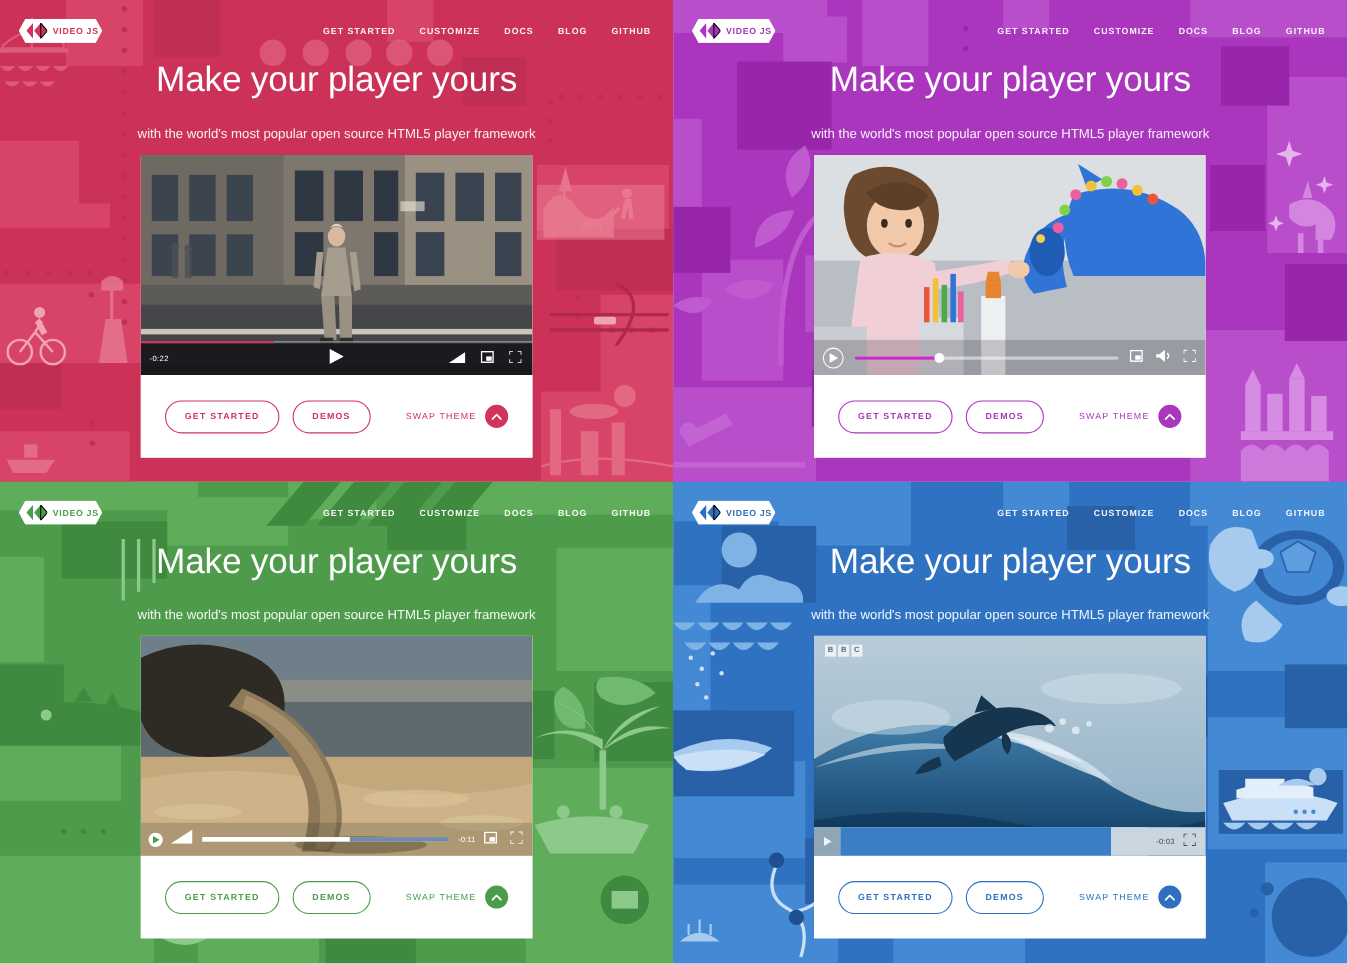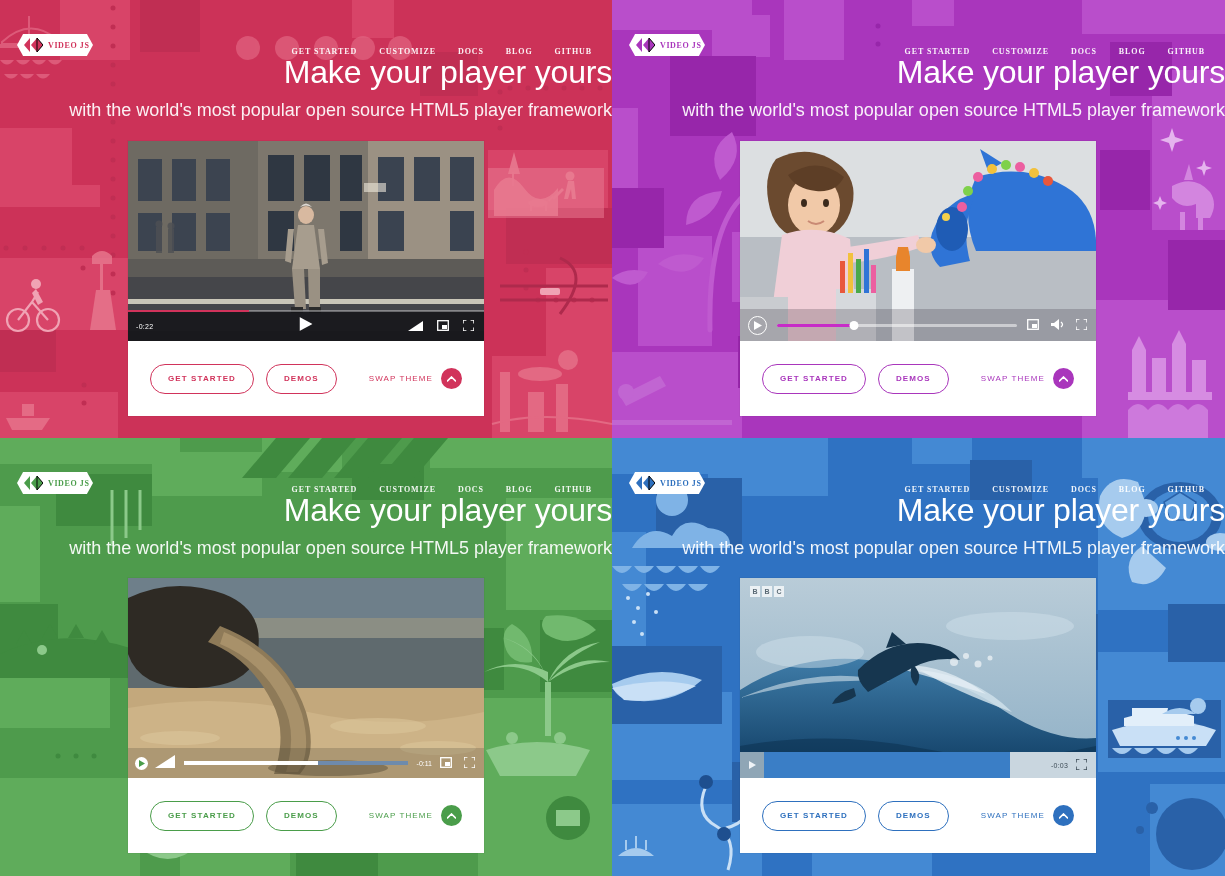--- a/index.html
+++ b/index.html
@@ -16,21 +16,21 @@
   }
   .panel { position: relative; overflow: hidden; }
 
   
   .bgdeco { position: absolute; inset: 0; overflow: hidden; }
   .bgdeco svg { position: absolute; inset: 0; width: 100%; height: 100%; }
 
   
   .hdr {
     position: absolute; left: 0; right: 0; top: 0; height: 56px;
-    display: flex; align-items: flex-end; z-index: 5; font-family: Liberation Serif, serif;
+    display: flex; align-items: center; z-index: 5;
   }
   .logo {
     margin-left: 17px;
     width: 76px; height: 22px;
     position: relative;
     display: flex; align-items: center;
   }
   .logo .hex {
     position: absolute; inset: 0;
     background: #fff;
@@ -51,28 +51,28 @@
     margin-left: auto; margin-right: 20px;
     display: flex; gap: 22px; align-items: center;
   }
   nav.navlinks a {
     color: rgba(255,255,255,.93);
     font-size: 8px; font-weight: bold; letter-spacing: .9px;
     text-decoration: none; white-space: nowrap;
   }
 
   
-  .hero { position: absolute; left: 0; right: 0; top: 56px; text-align: right; z-index: 4; }
+  .hero { position: absolute; left: 0; right: 0; top: 56px; text-align: center; z-index: 4; }
   .hero h1 {
     color: #fff; font-weight: 400; font-size: 32px; letter-spacing: -0.2px;
     line-height: 1.05; margin: 0;
   }
   .hero p {
-    color: rgba(255,255,255,.93); font-size: 18px; font-weight: 400;
-    margin-top: 10px;
+    color: rgba(255,255,255,.93); font-size: 12px; font-weight: 400;
+    margin-top: 24px;
   }
 
   
   .card {
     position: absolute; left: 128px; top: 141px;
     width: 356px; height: 275px;
     background: #fff; z-index: 6;
     display: flex; flex-direction: column;
     box-shadow: 0 0 0 1px rgba(0,0,0,.03);
   }

